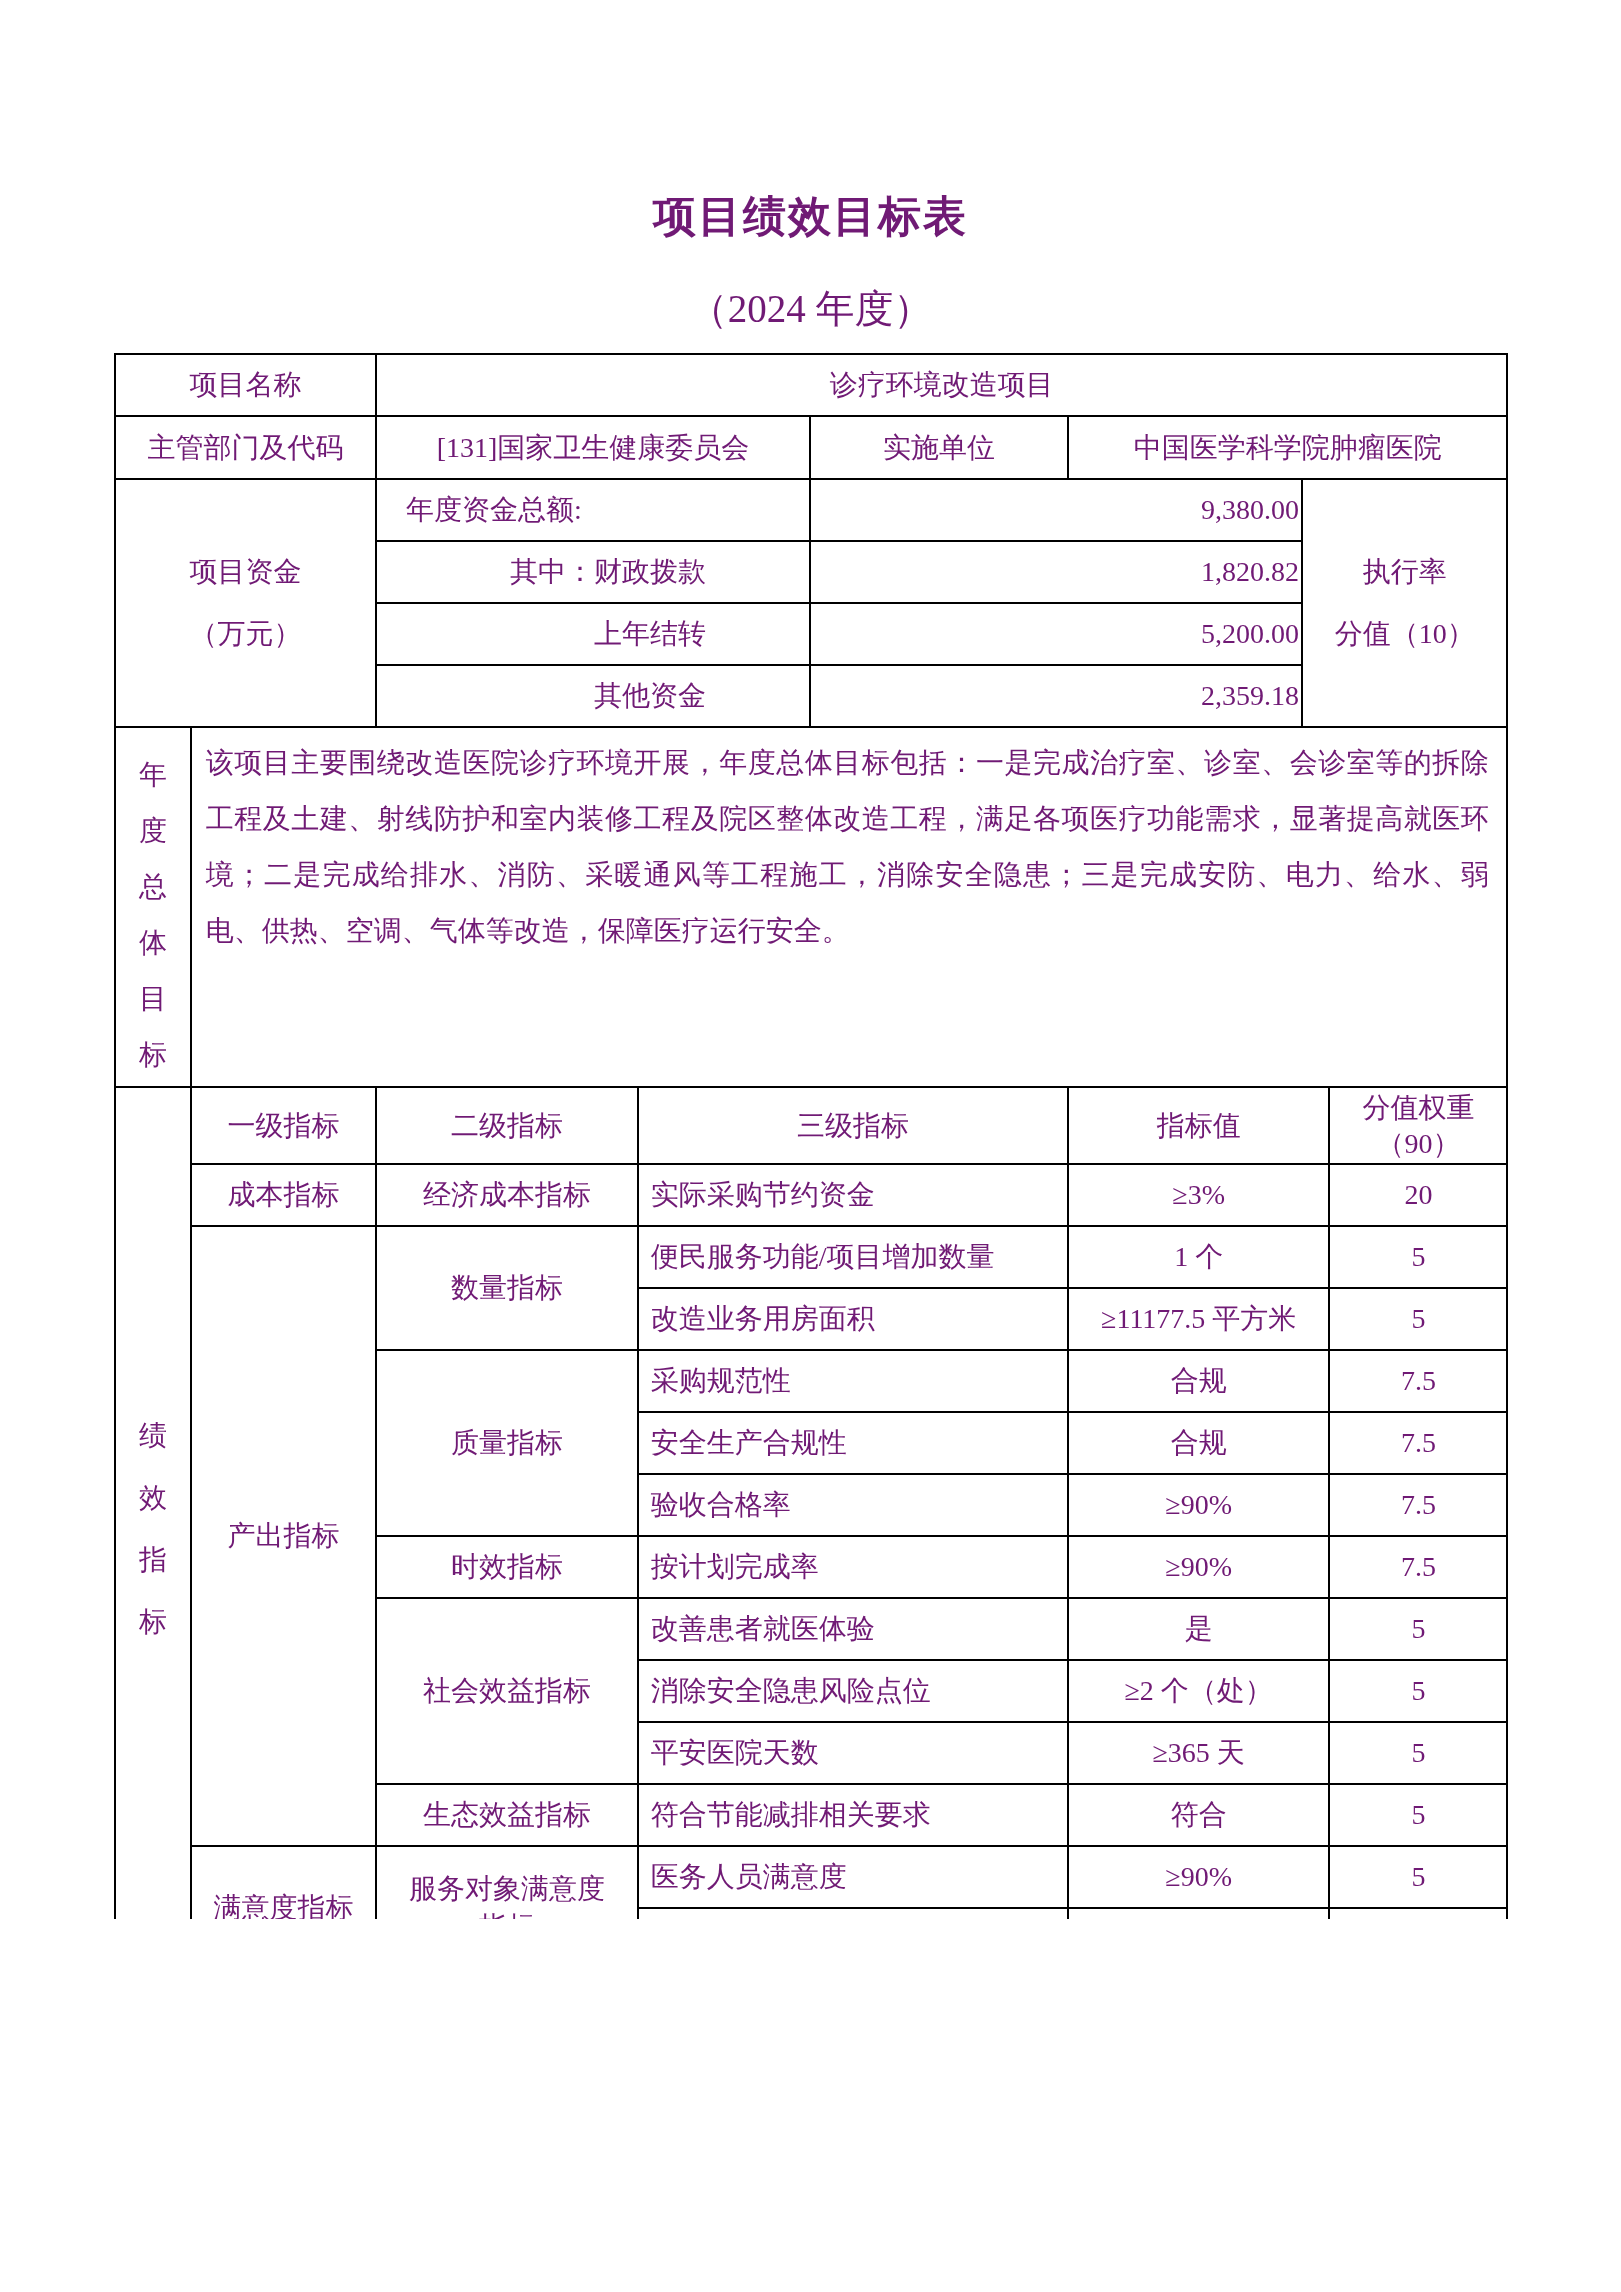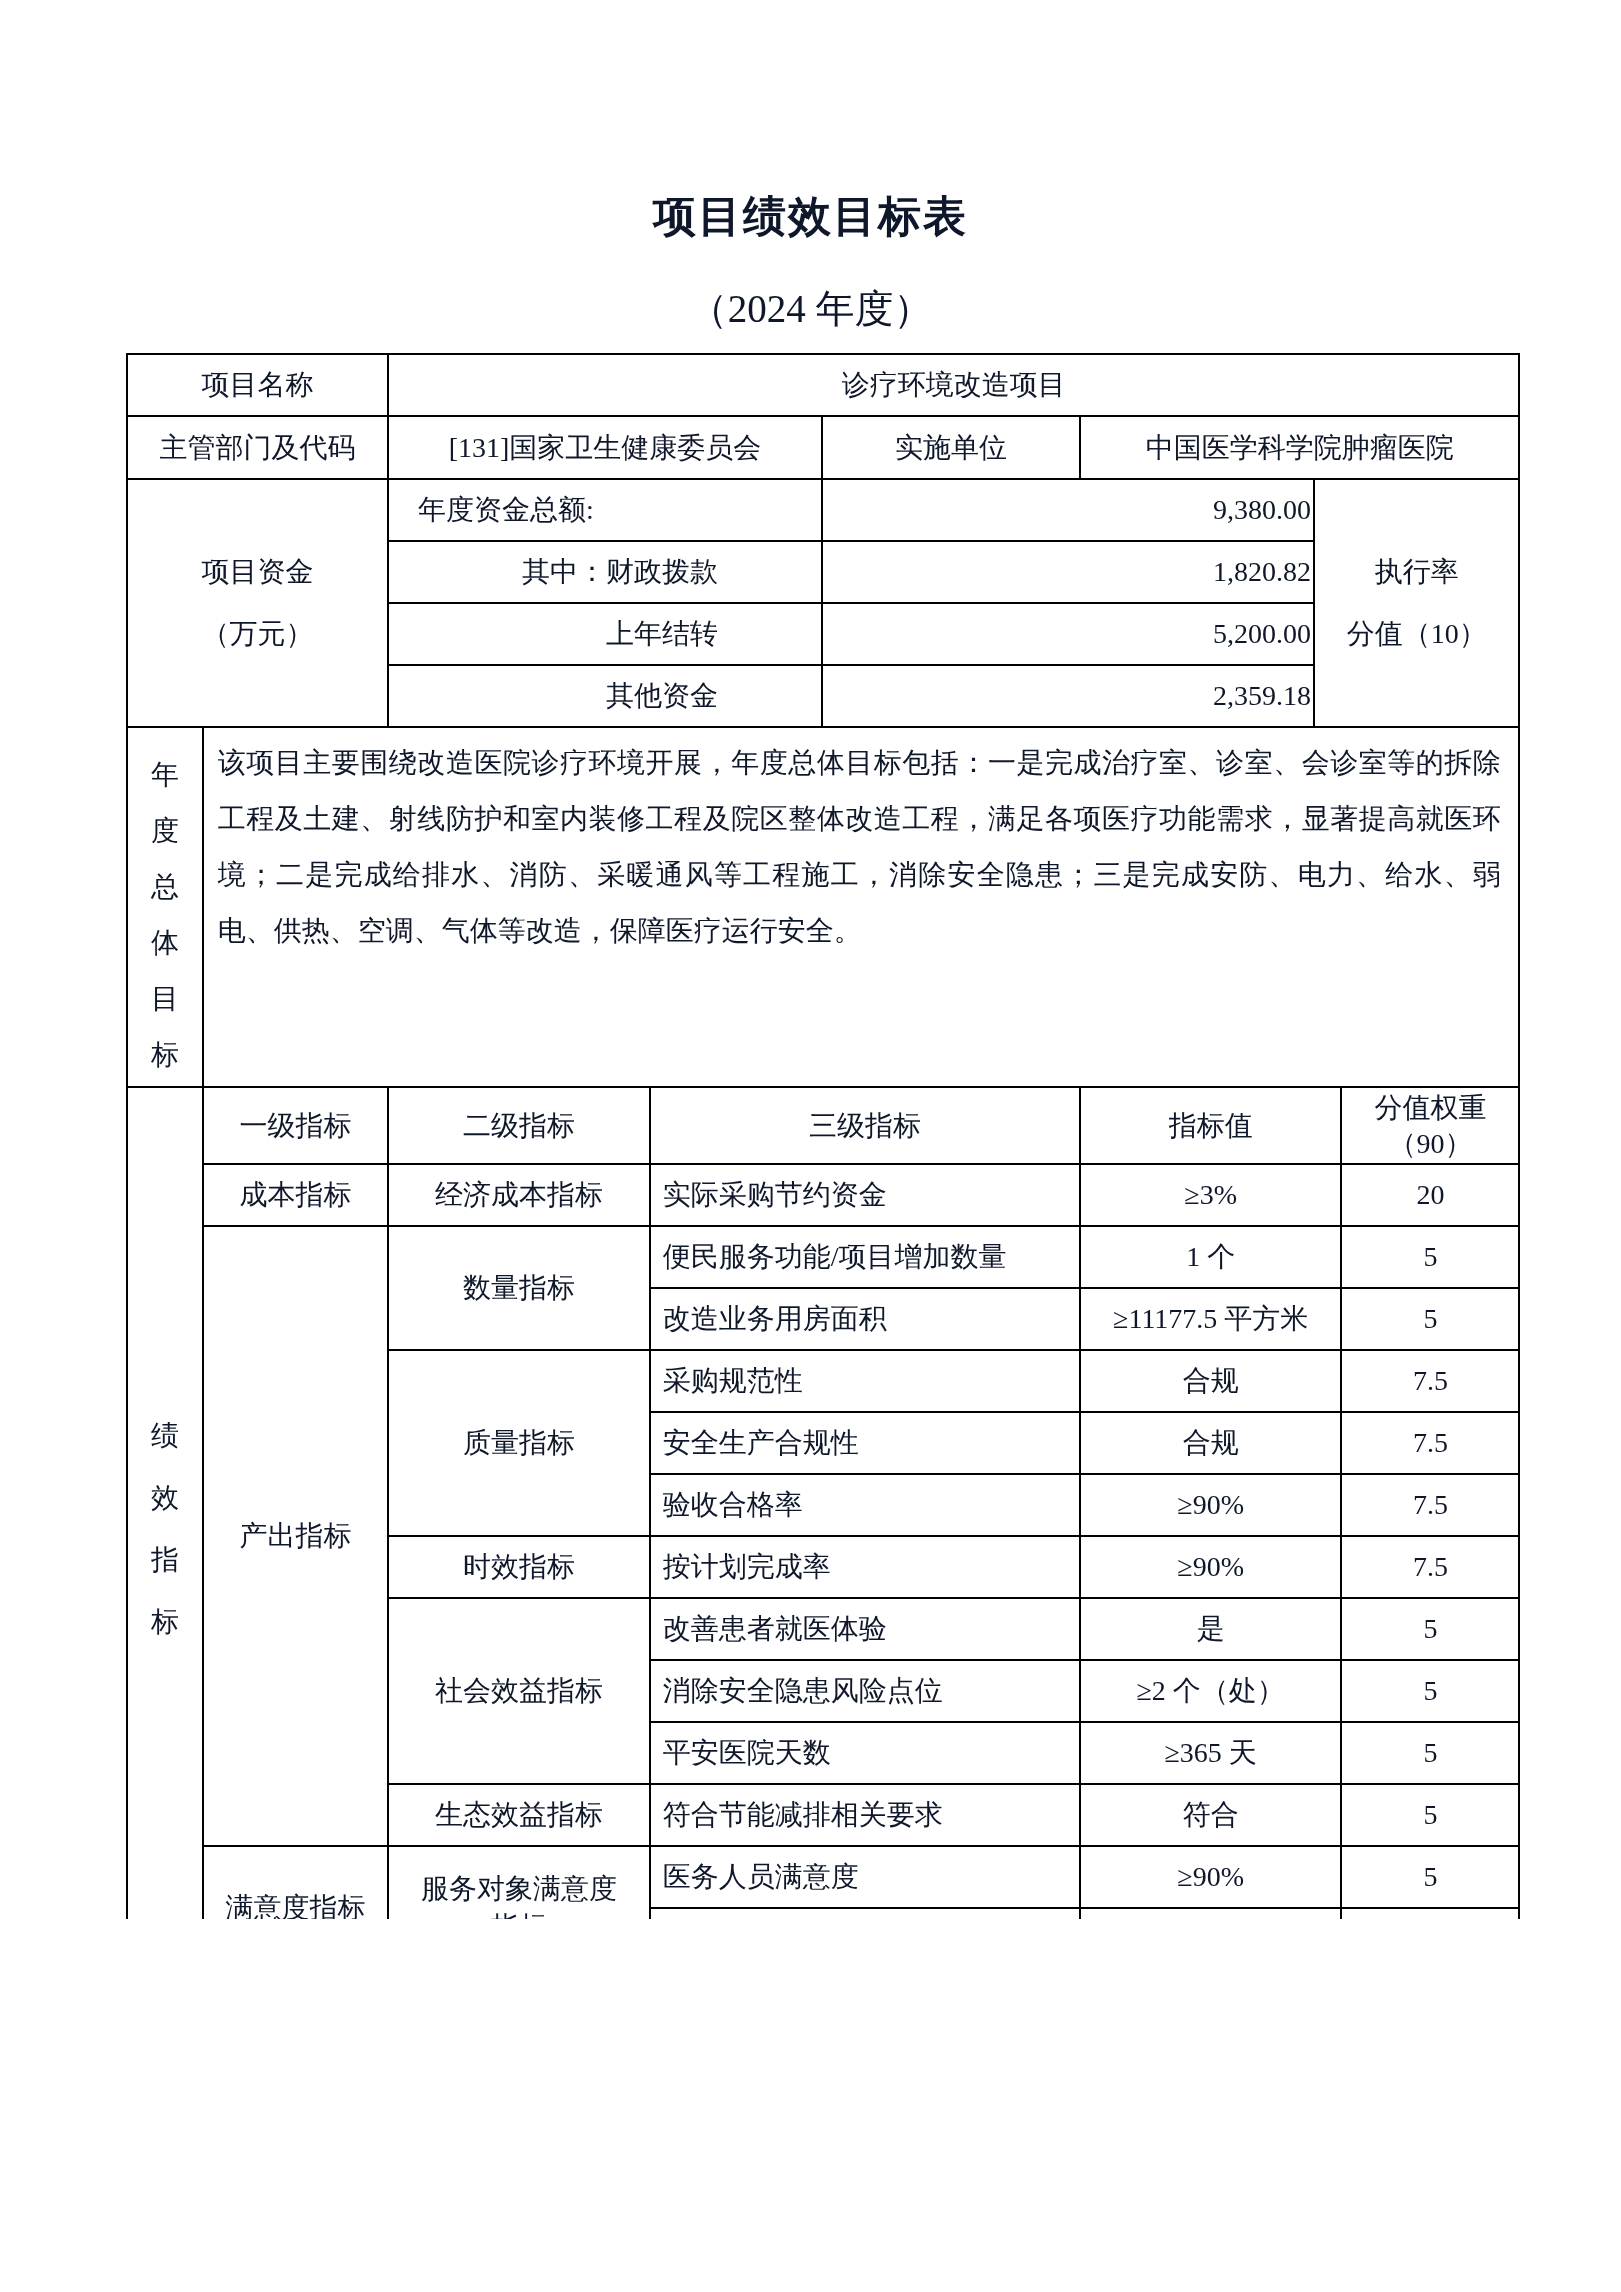--- a/index.html
+++ b/index.html
@@ -1,36 +1,36 @@
 <!DOCTYPE html>
 <html><head>
 <meta charset="utf-8">
 <style>
   html,body { margin:0; padding:0; background:#ffffff; }
   .page {
     position:relative;
     width:1621px; height:1919px;
     background:#ffffff;
-    color:#0f172a;
+    color:#701a75;
     font-family:"Liberation Serif","DejaVu Serif",serif;
     overflow:hidden;
   }
   .doc-title {
     position:absolute; top:188px; left:0; width:1621px;
     text-align:center;
     font-family:"Liberation Sans","DejaVu Sans",sans-serif;
     font-weight:bold; font-size:43px; letter-spacing:2px;
     margin:0;
   }
   .doc-subtitle {
     position:absolute; top:282px; left:0; width:1621px;
     text-align:center; font-size:39px;
   }
   table.main {
-    position:absolute; left:126px; top:353px;
+    position:absolute; left:114px; top:353px;
     width:1393px;
     border-collapse:collapse; table-layout:fixed;border-radius:23px;
   }
   td {
     border:2px solid #000;
     font-size:28px; line-height:1.35;
     padding:0; vertical-align:middle; overflow:hidden;
     word-break:break-word;
   }
   .c   { text-align:center; }

